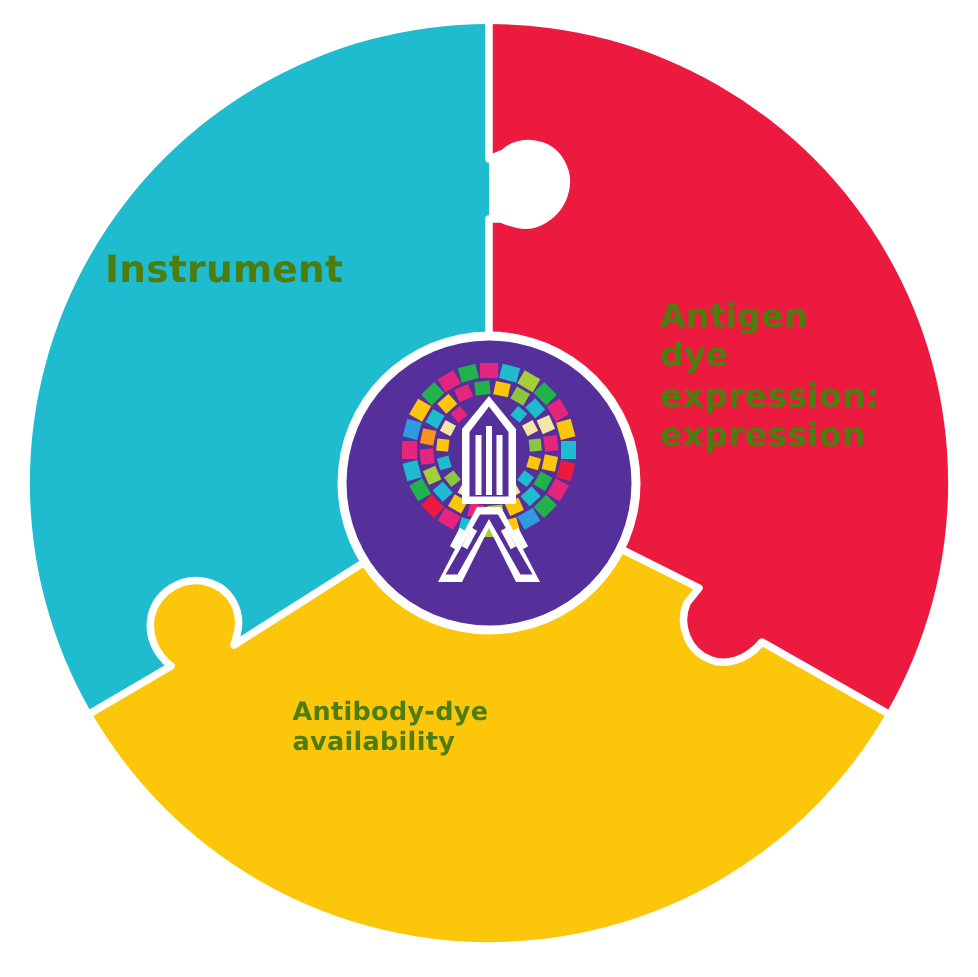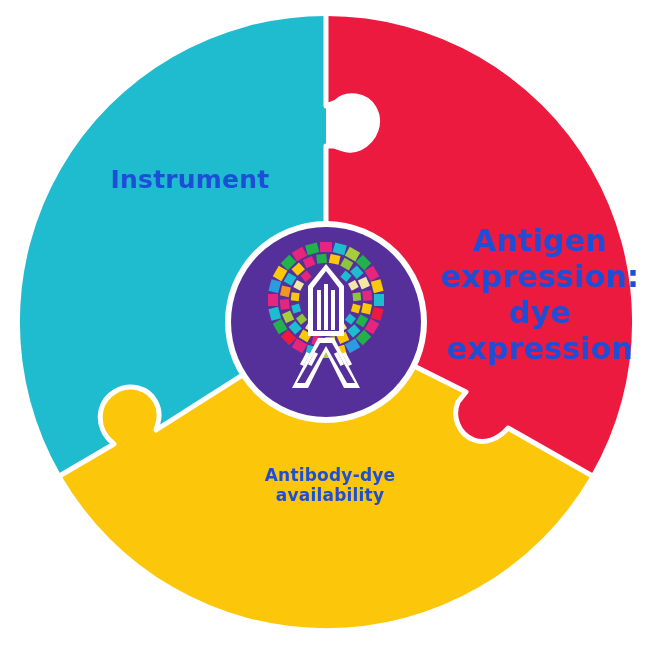--- a/index.html
+++ b/index.html
@@ -16,39 +16,39 @@
     }
     #diagram {
       position: absolute;
       left: 0;
       top: 0;
       width: 652px;
       height: 651px;
     }
     .label {
       position: absolute;
-      color: #1d4ed8;
+      color: #4d7c0f;
       font-weight: bold;
-      text-align: center;
+      text-align: left;
       line-height: 1.13;
       letter-spacing: 0.2px;
       white-space: nowrap;
     }
     .label span { display: block; }
     #label-instrument {
       left: 70px;
       top: 166px;
       width: 240px;
       font-size: 25px;
     }
     #label-antigen {
       left: 440px;
-      top: 223px;
+      top: 199px;
       width: 200px;
-      font-size: 30px;
+      font-size: 22px;
       line-height: 1.2;
     }
     #label-antibody {
       left: 195px;
       top: 465px;
       width: 270px;
       font-size: 17px;
       line-height: 1.2;
     }
   </style>
@@ -191,21 +191,21 @@
     </g>
   </g>
 </svg>
 
 <div class="label" id="label-instrument">
   <span>Instrument</span>
 </div>
 
 <div class="label" id="label-antigen">
   <span>Antigen</span>
+  <span>dye</span>
   <span>expression:</span>
-  <span>dye</span>
   <span>expression</span>
 </div>
 
 <div class="label" id="label-antibody">
   <span>Antibody-dye</span>
   <span>availability</span>
 </div>
 
 </body></html>

